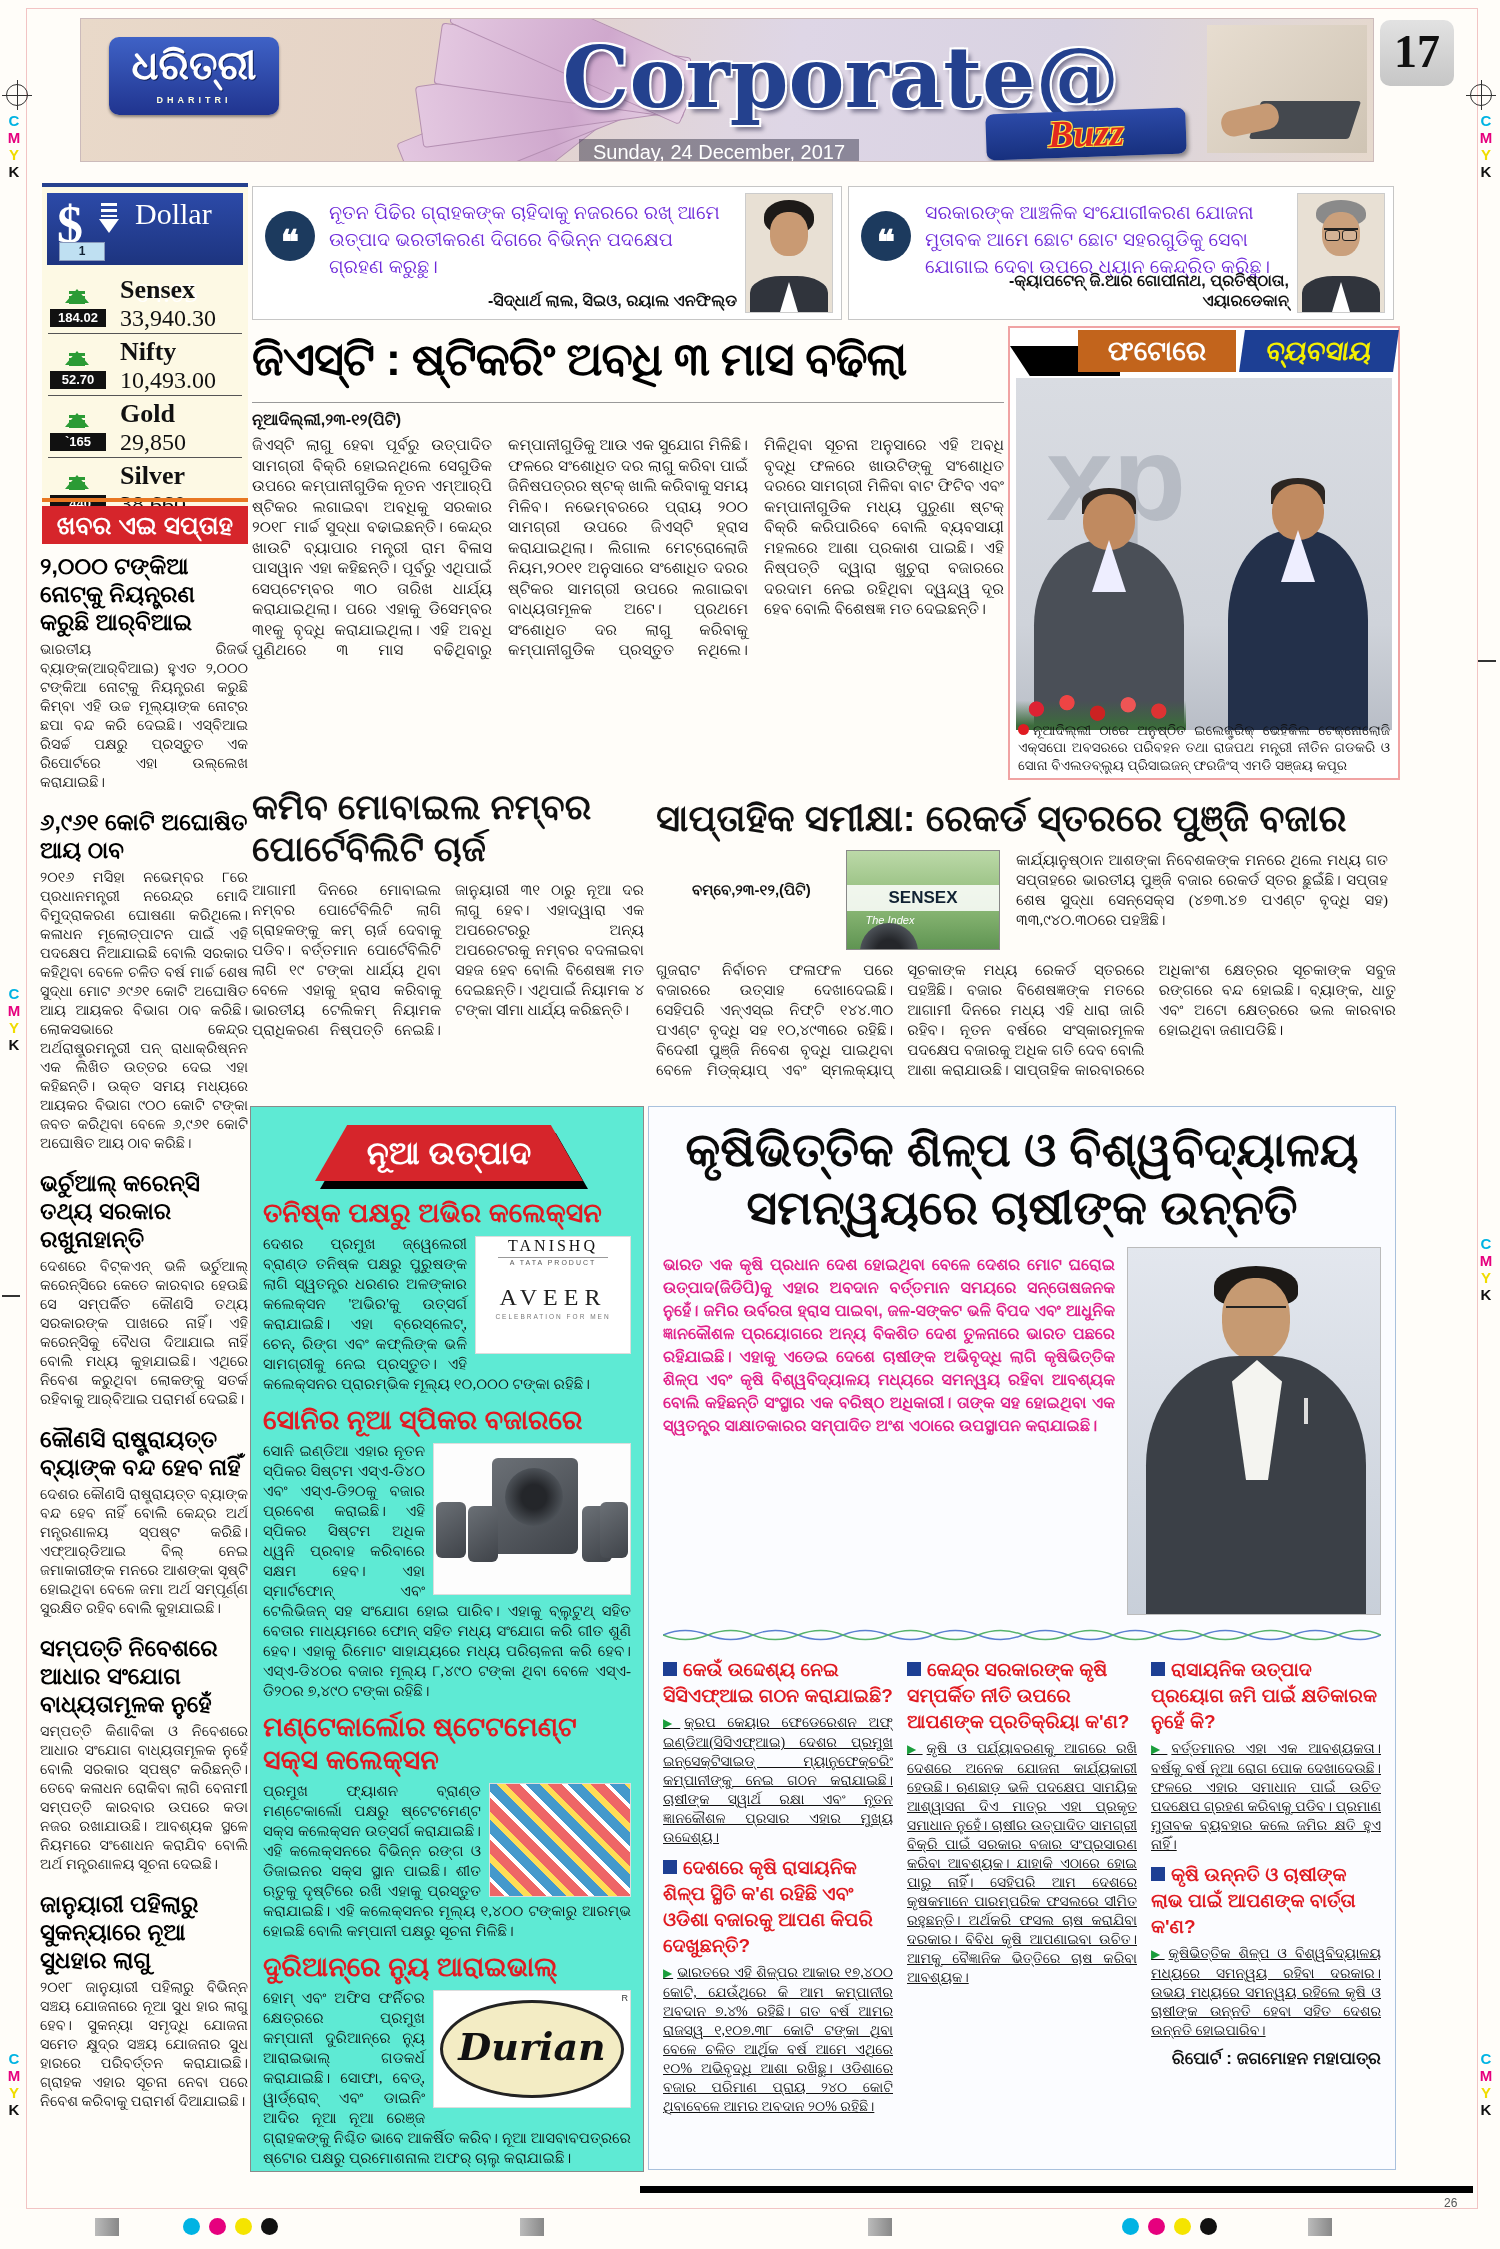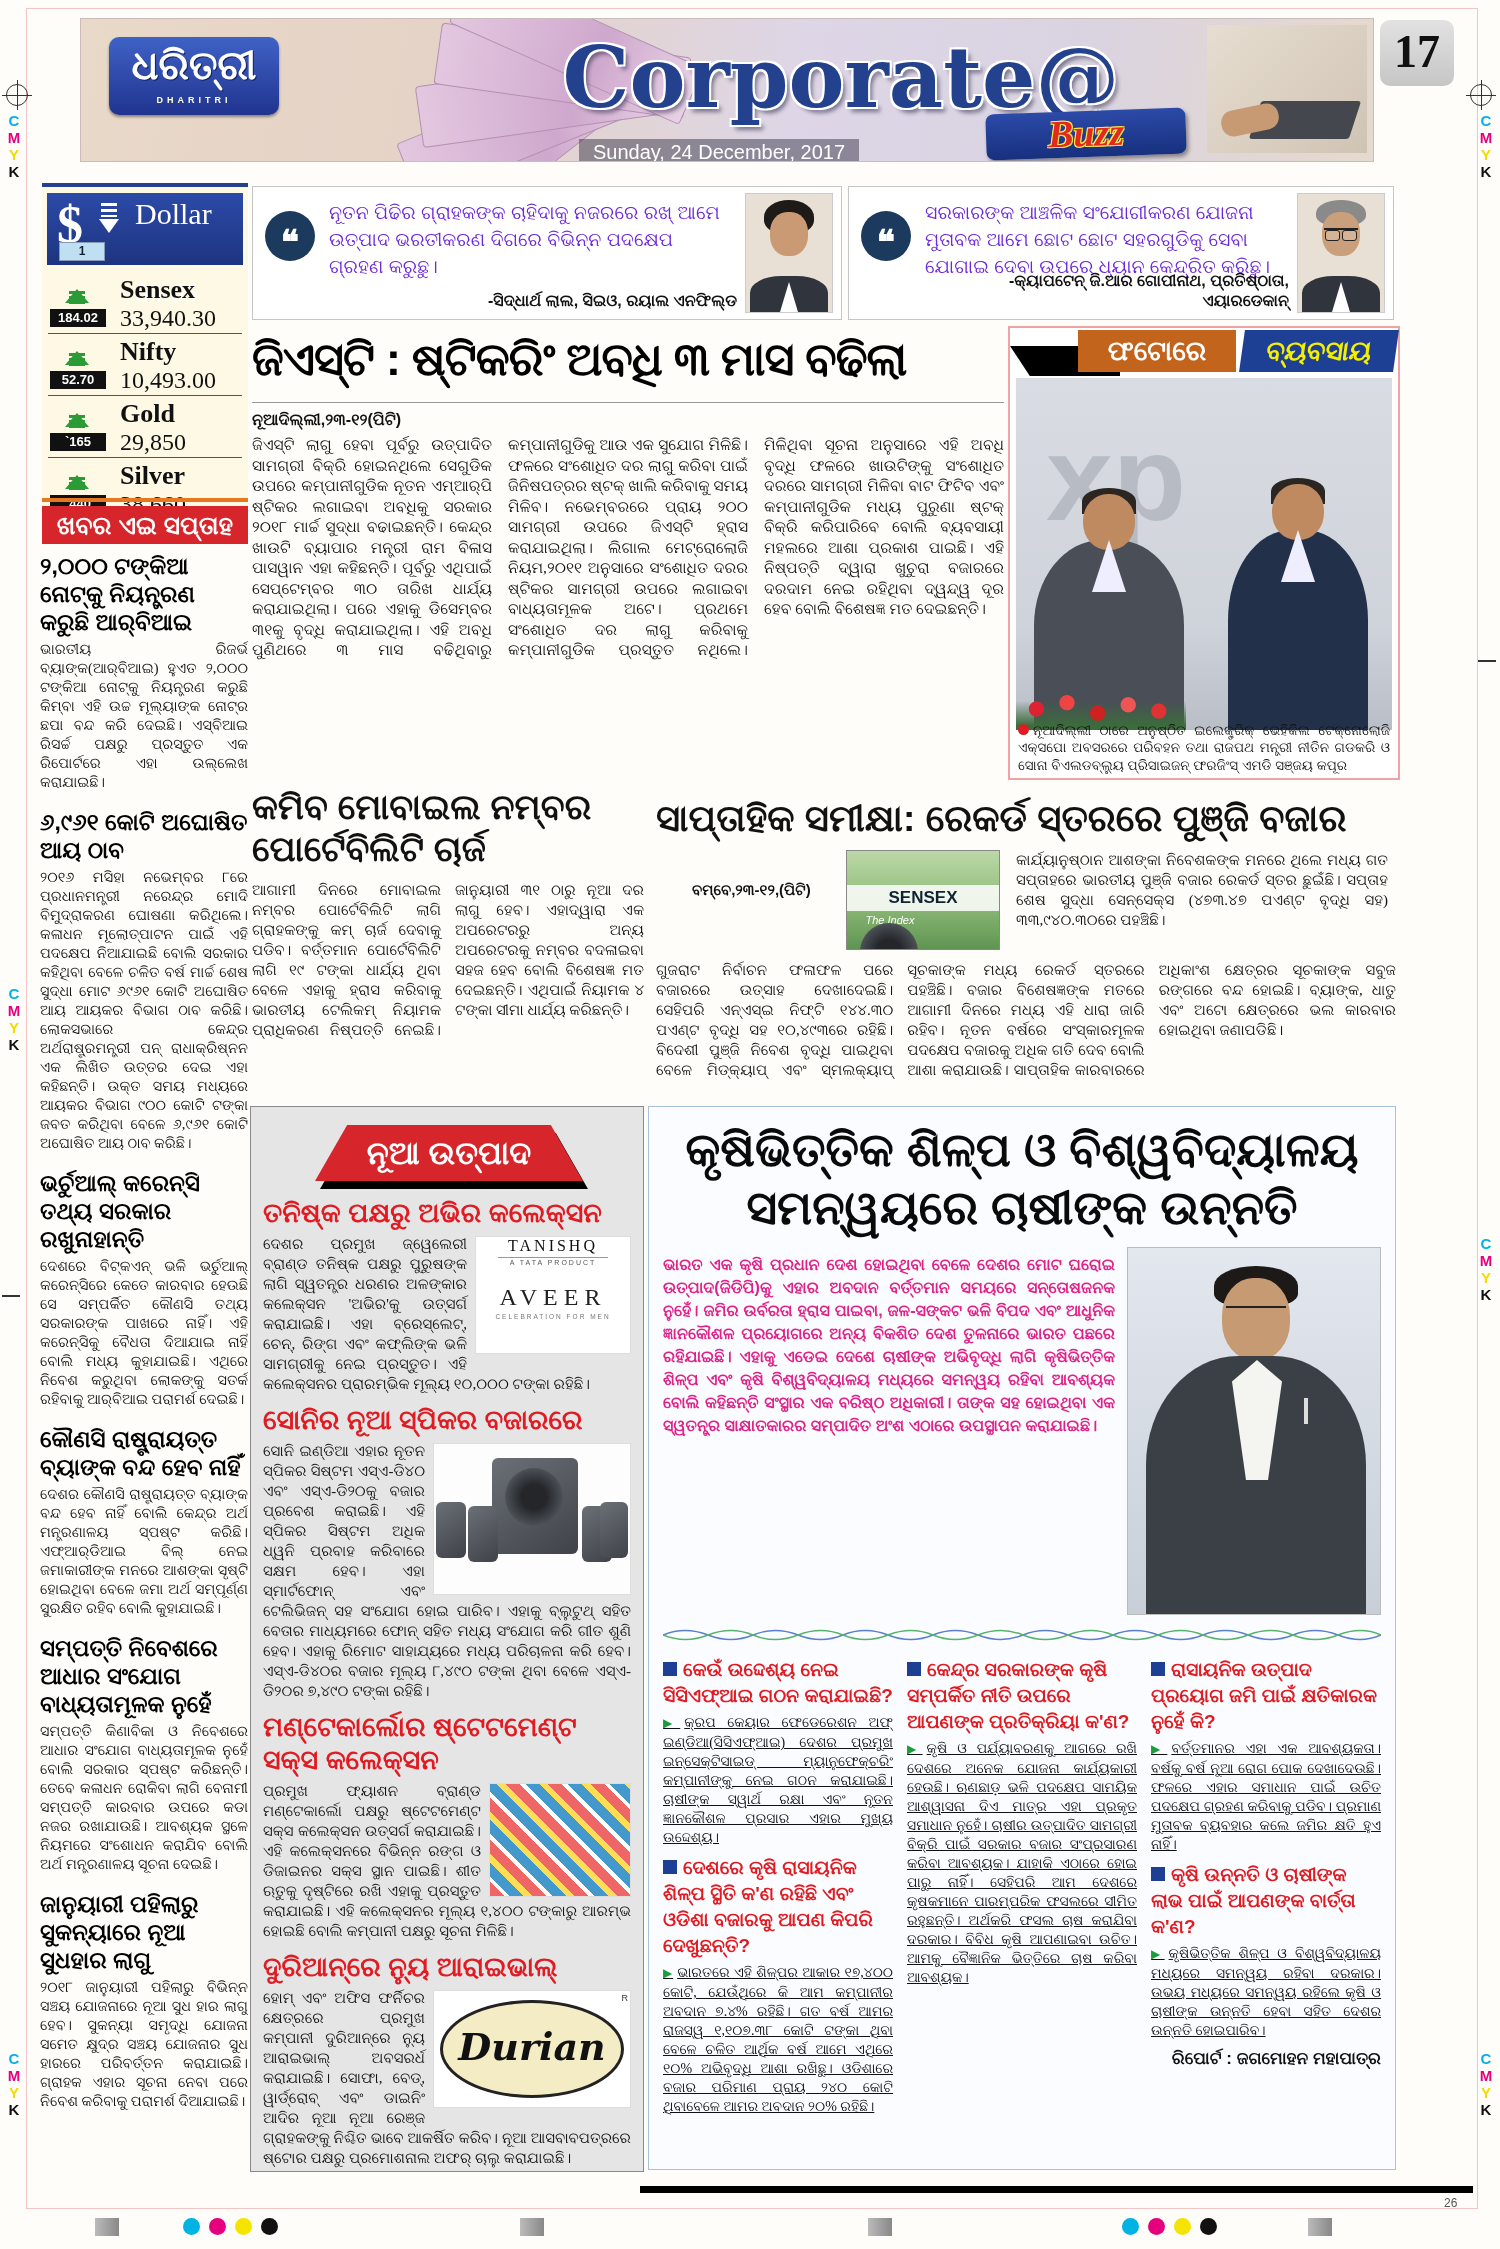--- a/index.html
+++ b/index.html
@@ -139,21 +139,21 @@
   .sensex .band{position:absolute;left:0;right:0;top:34px;height:26px;background:rgba(255,255,255,.85);
      text-align:center;font:bold 17px/26px "Liberation Sans",sans-serif;color:#123;}
   .sensex .sub{position:absolute;left:0;right:0;top:62px;text-align:center;font:italic 11px/14px "Liberation Sans",sans-serif;color:#fff;}
   .rv-firstcol{position:absolute;left:360px;top:0;width:372px;height:100px;overflow:hidden;
      font:15px/20px "Liberation Serif",serif;text-align:justify;}
   .review .body{margin-top:6px;column-count:3;column-gap:14px;height:182px;overflow:hidden;
      font:15px/20px "Liberation Serif",serif;text-align:justify;}
 
   
   .products{position:absolute;left:250px;top:1106px;width:392px;height:1064px;border:1px solid #8a8a8a;
-     background:#e5e5e5;overflow:hidden;padding:0;}
+     background:#5eead4;overflow:hidden;padding:0;}
   .np-banner-wrap{position:relative;height:86px;}
   .np-banner-shadow{position:absolute;left:64px;top:22px;width:268px;height:56px;background:#000;
      clip-path:polygon(12% 0,88% 0,100% 100%,0 100%);transform:translate(5px,4px);}
   .np-banner{position:absolute;left:64px;top:18px;width:268px;height:56px;background:#d6252b;
      clip-path:polygon(12% 0,88% 0,100% 100%,0 100%);text-align:center;
      font:bold 32px/56px "Liberation Sans",sans-serif;color:#fff;}
   .np-item{padding:4px 12px 6px;}
   .np-item h3{margin:0 0 4px;font:bold 27px/33px "Liberation Sans",sans-serif;color:#e01b22;}
   .np-item p{margin:0;font:15px/20px "Liberation Serif",serif;text-align:justify;}
   .np-img{border:1px solid #ddd;background:#fff;}
@@ -470,21 +470,21 @@
       <p>ପ୍ରମୁଖ ଫ୍ୟାଶନ ବ୍ରାଣ୍ଡ ମଣ୍ଟେକାର୍ଲୋ ପକ୍ଷରୁ ଷ୍ଟେଟମେଣ୍ଟ ସକ୍ସ କଲେକ୍ସନ ଉତ୍ସର୍ଗ କରାଯାଇଛି। ଏହି କଲେକ୍ସନରେ ବିଭିନ୍ନ ରଙ୍ଗ ଓ ଡିଜାଇନର ସକ୍ସ ସ୍ଥାନ ପାଇଛି। ଶୀତ ଋତୁକୁ ଦୃଷ୍ଟିରେ ରଖି ଏହାକୁ ପ୍ରସ୍ତୁତ କରାଯାଇଛି। ଏହି କଲେକ୍ସନର ମୂଲ୍ୟ ୧,୪୦୦ ଟଙ୍କାରୁ ଆରମ୍ଭ ହୋଇଛି ବୋଲି କମ୍ପାନୀ ପକ୍ଷରୁ ସୂଚନା ମିଳିଛି।</p>
       <div class="clear"></div>
     </article>
 
     <article class="np-item">
       <h3>ଦୁରିଆନ୍‌ରେ ନ୍ୟୁ ଆରାଇଭାଲ୍</h3>
       <div class="np-img img-right durian">
         <div class="dur-oval">Durian</div>
         <div class="dur-r">R</div>
       </div>
-      <p>ହୋମ୍ ଏବଂ ଅଫିସ ଫର୍ନିଚର କ୍ଷେତ୍ରରେ ପ୍ରମୁଖ କମ୍ପାନୀ ଦୁରିଆନ୍‌ରେ ନ୍ୟୁ ଆରାଇଭାଲ୍ ଅବସରର୍ଧ କରାଯାଇଛି। ସୋଫା, ବେଡ୍, ୱାର୍ଡ୍ରୋବ୍ ଏବଂ ଡାଇନିଂ ଆଦିର ନୂଆ ନୂଆ ରେଞ୍ଜ ଗ୍ରାହକଙ୍କୁ ନିଶ୍ଚିତ ଭାବେ ଆକର୍ଷିତ କରିବ। ନୂଆ ଆସବାବପତ୍ରରେ ଷ୍ଟୋର ପକ୍ଷରୁ ପ୍ରମୋଶନାଲ ଅଫର୍ ଚାଲୁ କରାଯାଇଛି।</p>
+      <p>ହୋମ୍ ଏବଂ ଅଫିସ ଫର୍ନିଚର କ୍ଷେତ୍ରରେ ପ୍ରମୁଖ କମ୍ପାନୀ ଦୁରିଆନ୍‌ରେ ନ୍ୟୁ ଆରାଇଭାଲ୍ ଗଡକର୍ଧ କରାଯାଇଛି। ସୋଫା, ବେଡ୍, ୱାର୍ଡ୍ରୋବ୍ ଏବଂ ଡାଇନିଂ ଆଦିର ନୂଆ ନୂଆ ରେଞ୍ଜ ଗ୍ରାହକଙ୍କୁ ନିଶ୍ଚିତ ଭାବେ ଆକର୍ଷିତ କରିବ। ନୂଆ ଆସବାବପତ୍ରରେ ଷ୍ଟୋର ପକ୍ଷରୁ ପ୍ରମୋଶନାଲ ଅଫର୍ ଚାଲୁ କରାଯାଇଛି।</p>
       <div class="clear"></div>
     </article>
 
   </section>
 
   <section class="agri">
     <h1>
       <span>କୃଷିଭିତ୍ତିକ ଶିଳ୍ପ ଓ ବିଶ୍ୱବିଦ୍ୟାଳୟ</span><br><span>ସମନ୍ୱୟରେ ଚାଷୀଙ୍କ ଉନ୍ନତି</span>
     </h1>
     <div class="agri-top">

